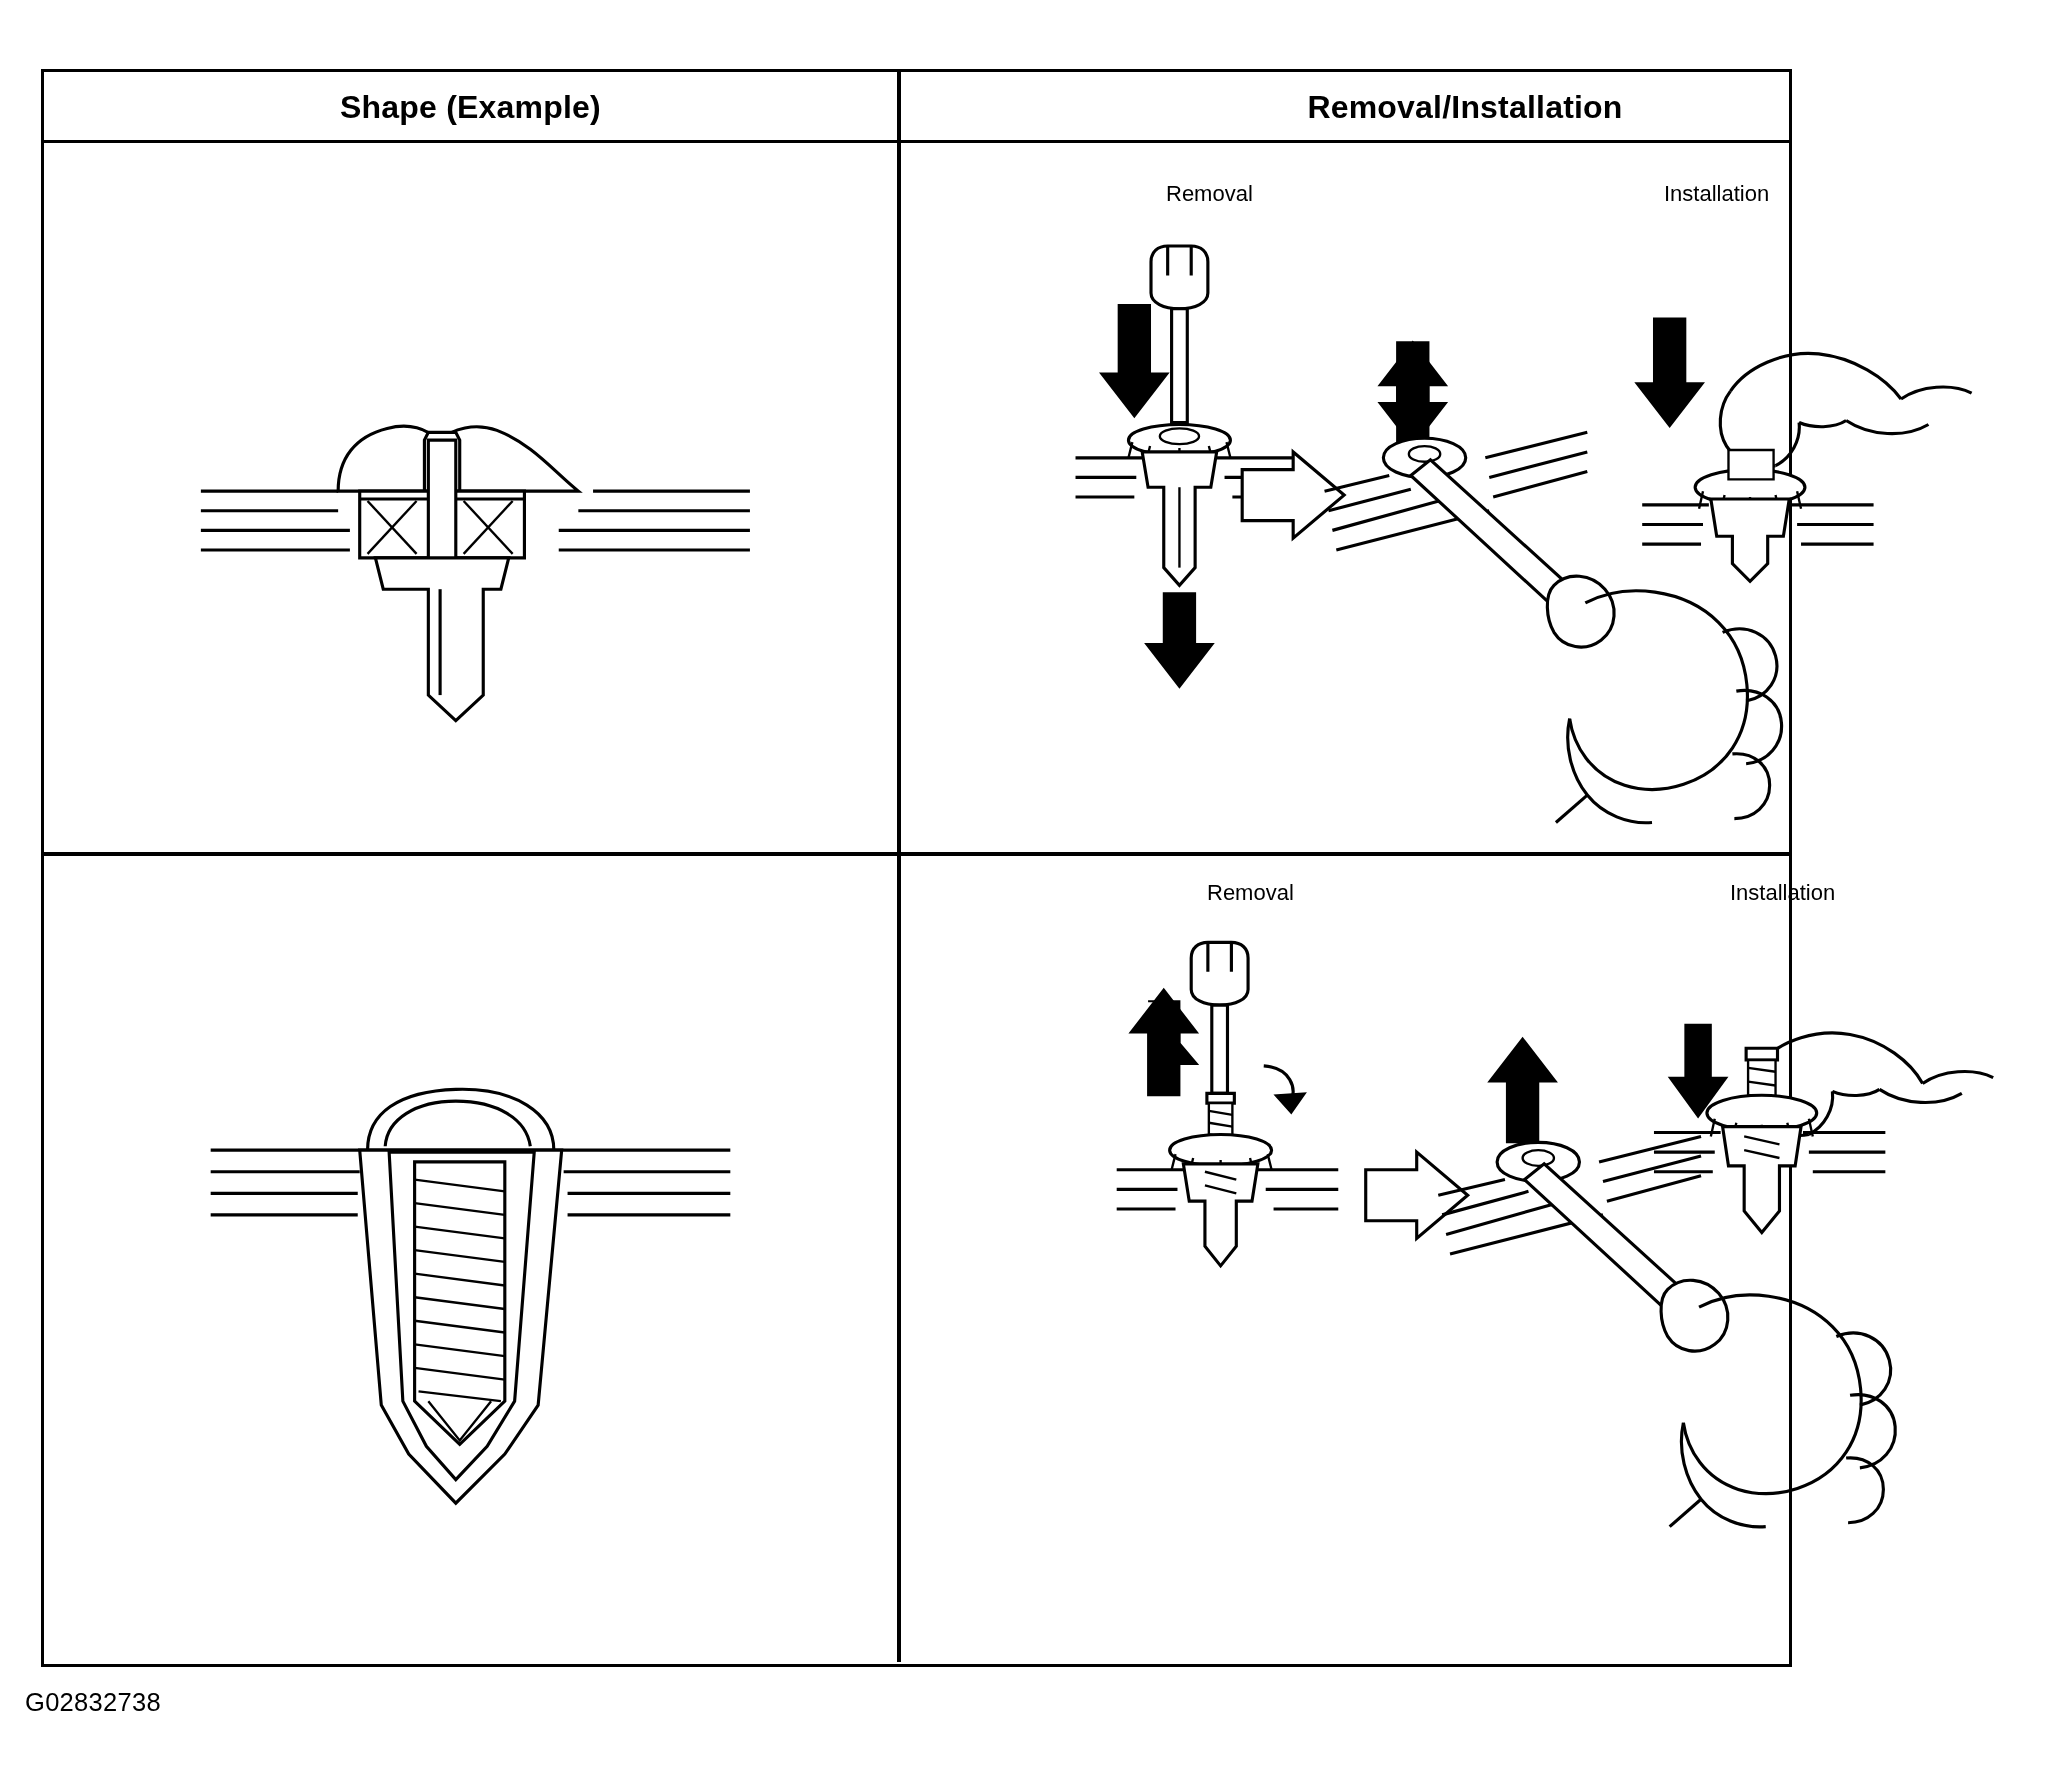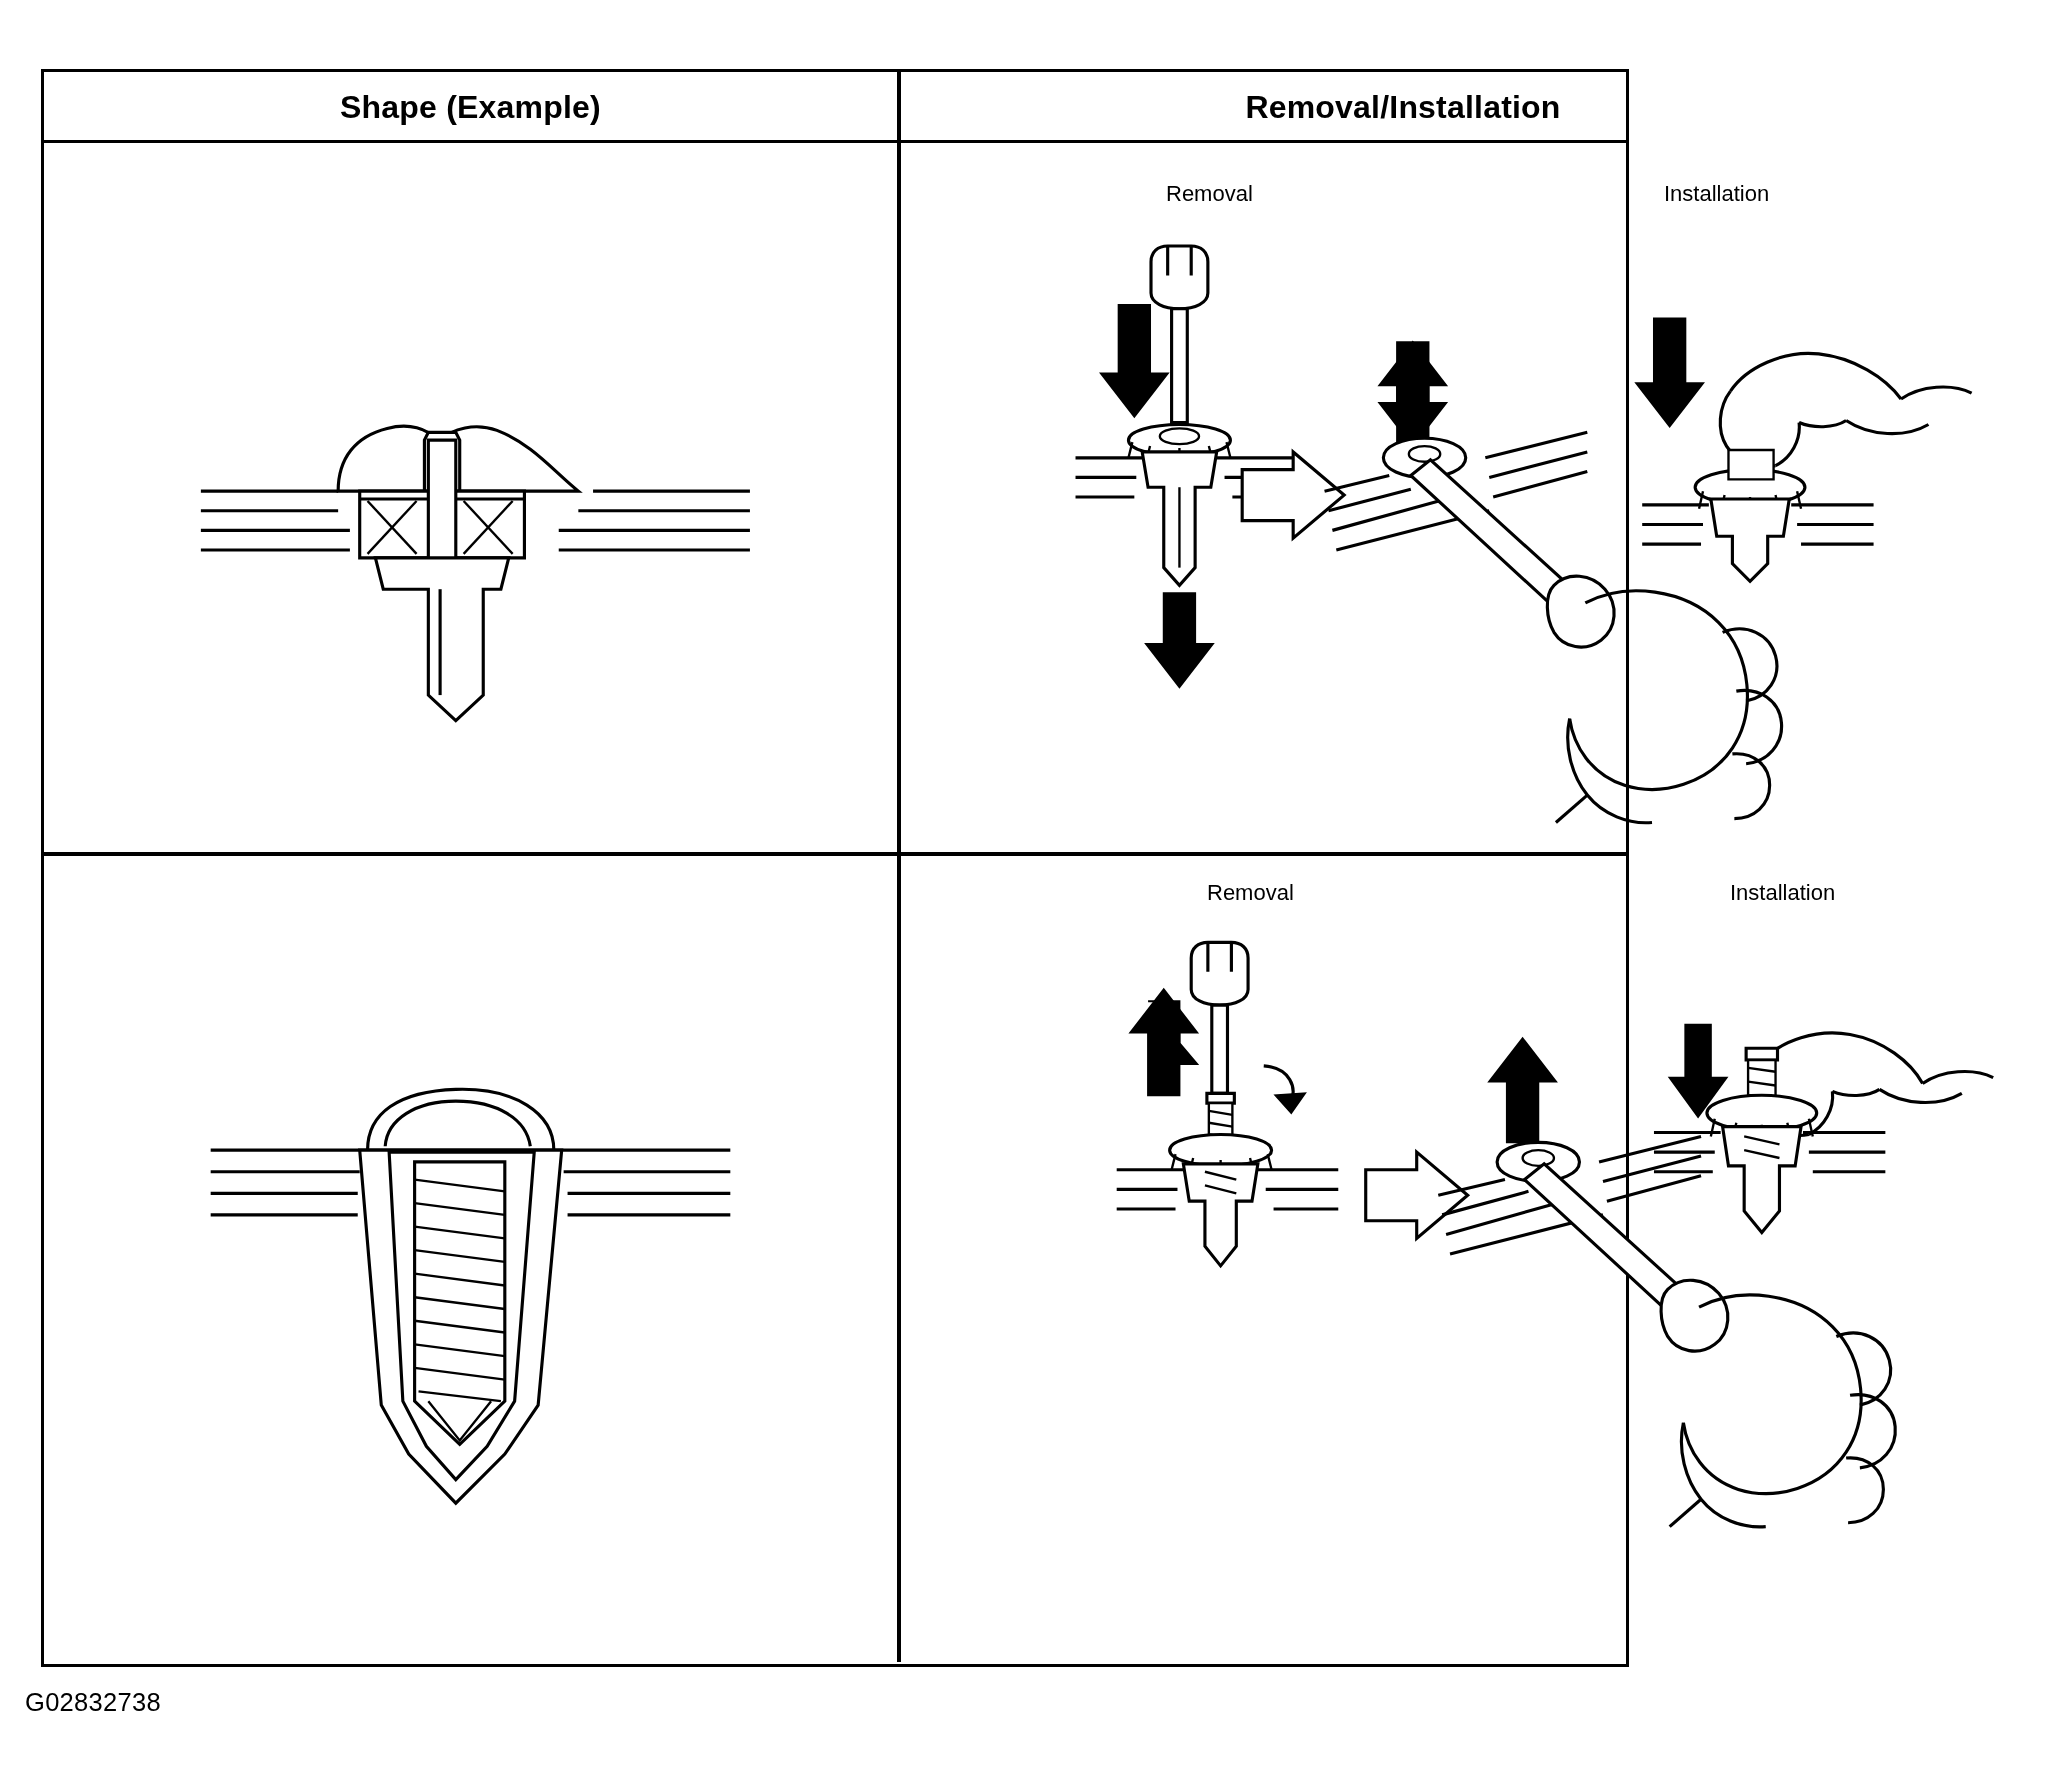--- a/index.html
+++ b/index.html
@@ -18,21 +18,21 @@
   .page {
     position: absolute;
     left: 0; top: 0;
     width: 2047px;
     height: 1790px;
   }
   .table {
     position: absolute;
     left: 41px;
     top: 69px;
-    width: 1588px;
+    width: 1751px;
     height: 1598px;
     border: 3.9px solid #000;
     box-sizing: border-box;
   }
   .hdr-row {
     position: absolute;
     left: 0; top: 0;
     width: 100%;
     height: 71px;
     box-sizing: border-box;
@@ -43,21 +43,21 @@
     top: 0;
     height: 71px;
     display: flex;
     align-items: center;
     justify-content: center;
     font-size: 32px;
     font-weight: bold;
     letter-spacing: 0.2px;
   }
   .hdr-shape { left: 0; width: 853px; }
-  .hdr-ri { left: 808px; width: 1102px; }
+  .hdr-ri { left: 870px; width: 1102px; }
   .vdiv {
     position: absolute;
     left: 853px;
     top: 0;
     width: 3.9px;
     height: 1590px;
     background: #000;
   }
   .hdiv {
     position: absolute;

